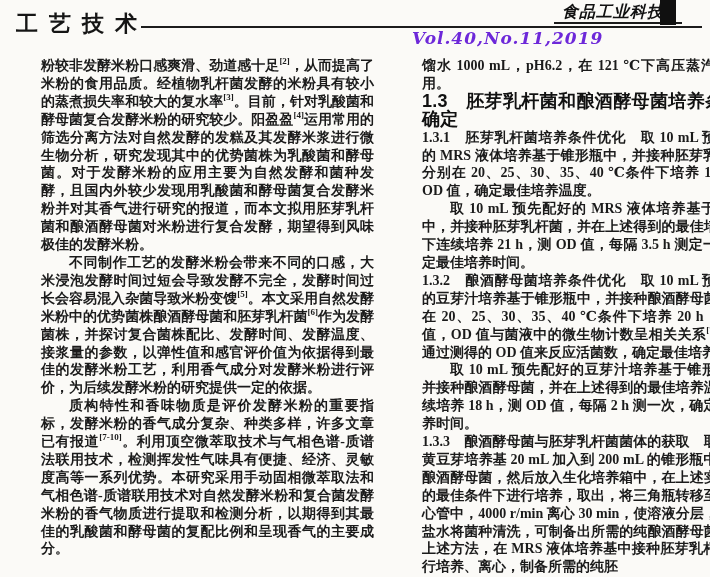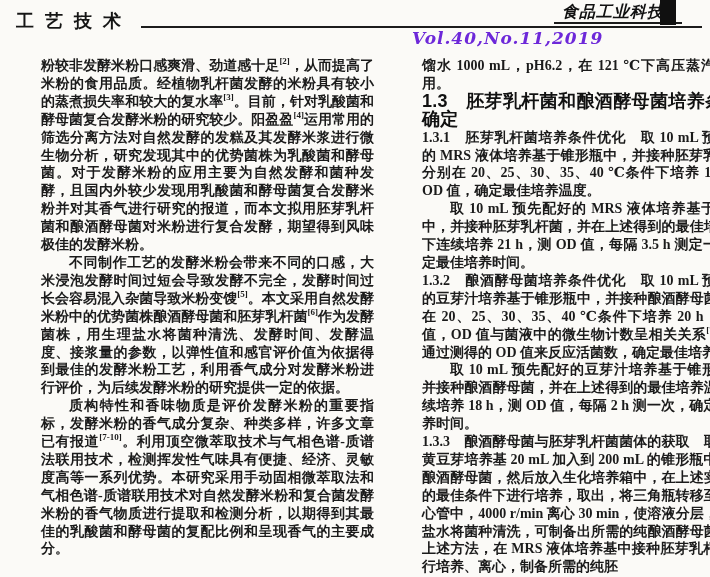--- a/index.html
+++ b/index.html
@@ -8,21 +8,21 @@
     background:#fbfaf7;
     font-family:"Liberation Serif","DejaVu Serif",serif;
     color:#1a1a1a;
   }
   .page{position:relative;width:710px;height:577px;}
 
   
   .art-title{
     position:absolute;left:16px;top:9px;
     font-family:"Liberation Sans","DejaVu Sans",sans-serif;
-    font-weight:bold;font-size:18px;letter-spacing:11px;color:#151515;
+    font-weight:bold;font-size:22px;letter-spacing:11px;color:#151515;
   }
   .header-rule{position:absolute;left:141px;top:26px;width:561px;height:2px;background:#1c1c1c;}
   .journal-name{
     position:absolute;left:562px;top:2px;
     font-family:"Liberation Serif",serif;
     font-weight:bold;font-style:italic;font-size:16px;letter-spacing:1px;color:#111;
   }
   .journal-underline{position:absolute;left:554px;top:22px;width:128px;height:2px;background:#1c1c1c;}
   .journal-block{position:absolute;left:660px;top:0;width:16px;height:25px;background:#101010;}
   .vol{
@@ -62,21 +62,21 @@
     <div class="header-rule"></div>
     <div class="journal-name">食品工业科技</div>
     <div class="journal-underline"></div>
     <div class="journal-block"></div>
     <div class="vol">Vol.40,No.11,2019</div>
   </div>
 
   <div class="columns">
     <div class="col">
         <p class=""><span>粉较非发酵米粉口感爽滑、劲道感十足</span><sup>[2]</sup><span>，从而提高了米粉的食用品质。经植物乳杆菌发酵的米粉具有较小的蒸煮损失率和较大的复水率</span><sup>[3]</sup><span>。目前，针对乳酸菌和酵母菌复合发酵米粉的研究较少。阳盈盈</span><sup>[4]</sup><span>运用常用的筛选分离方法对自然发酵的发糕及其发酵米浆进行微生物分析，研究发现其中的优势菌株为乳酸菌和酵母菌。对于发酵米粉的应用主要为自然发酵和菌种发酵，且国内外较少发现用乳酸菌和酵母菌复合发酵米粉并对其香气进行研究的报道，而本文拟用胚芽乳杆菌和酿酒酵母菌对米粉进行复合发酵，期望得到风味极佳的发酵米粉。</span></p>
-        <p class="indent"><span>不同制作工艺的发酵米粉会带来不同的口感，大米浸泡发酵时间过短会导致发酵不完全，发酵时间过长会容易混入杂菌导致米粉变馊</span><sup>[5]</sup><span>。本文采用自然发酵米粉中的优势菌株酿酒酵母菌和胚芽乳杆菌</span><sup>[6]</sup><span>作为发酵菌株，用生理盐水将菌种清洗、发酵时间、发酵温度、接浆量的参数，以弹性值和感官评价值为依据得到最佳的发酵米粉工艺，利用香气成分对发酵米粉进行评价，为后续发酵米粉的研究提供一定的依据。</span></p>
+        <p class="indent"><span>不同制作工艺的发酵米粉会带来不同的口感，大米浸泡发酵时间过短会导致发酵不完全，发酵时间过长会容易混入杂菌导致米粉变馊</span><sup>[5]</sup><span>。本文采用自然发酵米粉中的优势菌株酿酒酵母菌和胚芽乳杆菌</span><sup>[6]</sup><span>作为发酵菌株，并探讨复合菌株配比、发酵时间、发酵温度、接浆量的参数，以弹性值和感官评价值为依据得到最佳的发酵米粉工艺，利用香气成分对发酵米粉进行评价，为后续发酵米粉的研究提供一定的依据。</span></p>
         <p class="indent"><span>质构特性和香味物质是评价发酵米粉的重要指标，发酵米粉的香气成分复杂、种类多样，许多文章已有报道</span><sup>[7-10]</sup><span>。利用顶空微萃取技术与气相色谱-质谱法联用技术，检测挥发性气味具有便捷、经济、灵敏度高等一系列优势。本研究采用手动固相微萃取法和气相色谱-质谱联用技术对自然发酵米粉和复合菌发酵米粉的香气物质进行提取和检测分析，以期得到其最佳的乳酸菌和酵母菌的复配比例和呈现香气的主要成分。</span></p>
       </div>
     <div class="col right">
         <p class=""><span>馏水 1000 mL，pH6.2，在 121 ℃下高压蒸汽灭菌备用。</span></p>
         <p class="heading "><span>1.3　胚芽乳杆菌和酿酒酵母菌培养条件的确定</span></p>
         <p class=""><span>1.3.1　胚芽乳杆菌培养条件优化　取 10 mL 预先配好的 MRS 液体培养基于锥形瓶中，并接种胚芽乳杆菌，分别在 20、25、30、35、40 ℃条件下培养 18 h，测 OD 值，确定最佳培养温度。</span></p>
         <p class="indent"><span>取 10 mL 预先配好的 MRS 液体培养基于锥形瓶中，并接种胚芽乳杆菌，并在上述得到的最佳培养温度下连续培养 21 h，测 OD 值，每隔 3.5 h 测定一次，确定最佳培养时间。</span></p>
         <p class=""><span>1.3.2　酿酒酵母菌培养条件优化　取 10 mL 预先配好的豆芽汁培养基于锥形瓶中，并接种酿酒酵母菌，分别在 20、25、30、35、40 ℃条件下培养 20 h，测 OD 值，OD 值与菌液中的微生物计数呈相关关系</span><sup>[7]</sup><span>，可以通过测得的 OD 值来反应活菌数，确定最佳培养温度。</span></p>
         <p class="indent"><span>取 10 mL 预先配好的豆芽汁培养基于锥形瓶中，并接种酿酒酵母菌，并在上述得到的最佳培养温度下连续培养 18 h，测 OD 值，每隔 2 h 测一次，确定最佳培养时间。</span></p>
         <p class=""><span>1.3.3　酿酒酵母菌与胚芽乳杆菌菌体的获取　取配好的黄豆芽培养基 20 mL 加入到 200 mL 的锥形瓶中，接种酿酒酵母菌，然后放入生化培养箱中，在上述实验获得的最佳条件下进行培养，取出，将三角瓶转移至无菌离心管中，4000 r/min 离心 30 min，使溶液分层，用生理盐水将菌种清洗，可制备出所需的纯酿酒酵母菌种。同上述方法，在 MRS 液体培养基中接种胚芽乳杆菌，进行培养、离心，制备所需的纯胚</span></p>

